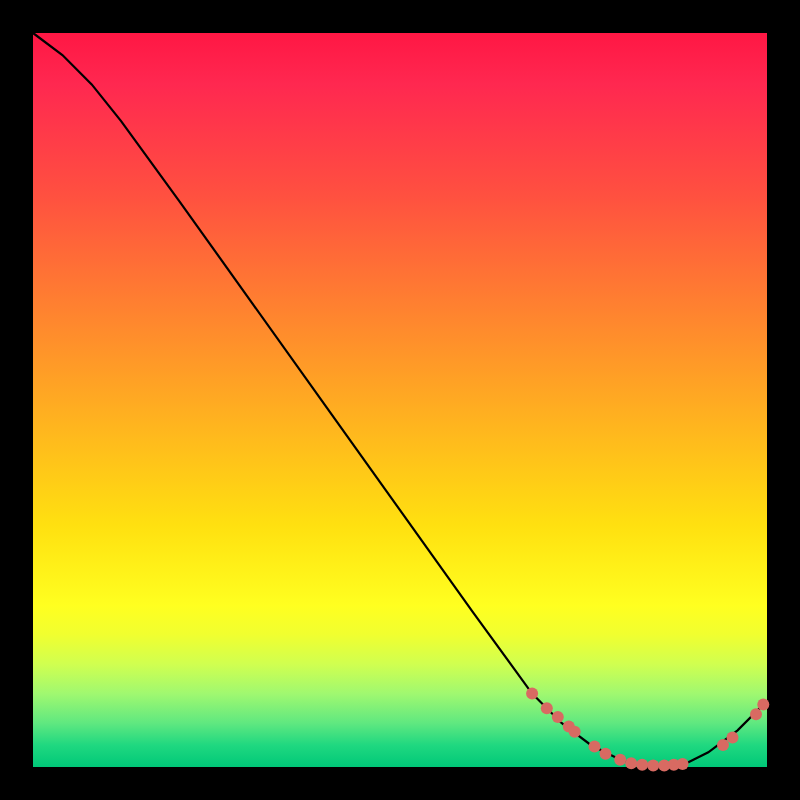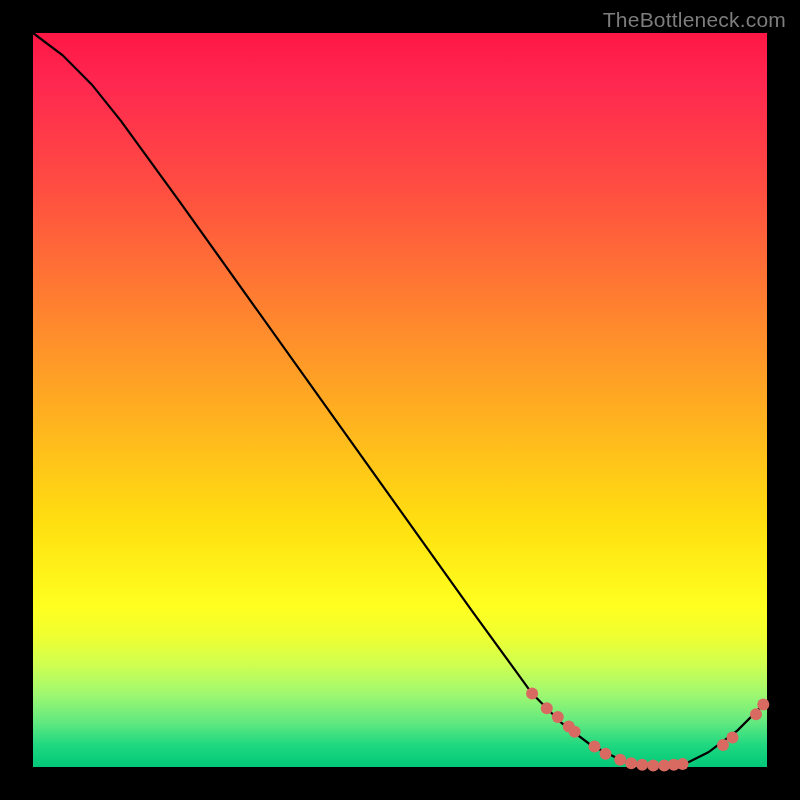--- a/index.html
+++ b/index.html
@@ -58,21 +58,20 @@
     overflow: visible;
   }
   .dot {
     fill: #d86a62;
   }
 </style>
 </head>
 <body>
 
 <div class="frame">
-  <div class="watermark">TheBottleneck.com</div>
 
   <div class="plot">
     <svg class="curve" viewBox="0 0 734 734" preserveAspectRatio="none">
       <path id="curve-path" d="M0.0 0.0 L29.4 22.0 L58.7 51.4 L88.1 88.1 L146.8 168.8 L220.2 271.6 L293.6 374.3 L367.0 477.1 L440.4 579.9 L499.1 660.6 L528.5 690.0 L557.8 712.0 L587.2 726.7 L616.6 734.0 L645.9 734.0 L675.3 719.3 L704.6 697.3 L734.0 667.9" fill="none" stroke="#000" stroke-width="2.2"></path>
       <g id="dots">
           <circle cx="499.1" cy="660.6" r="6" class="dot"></circle>
           <circle cx="513.8" cy="675.3" r="6" class="dot"></circle>
           <circle cx="524.8" cy="684.1" r="6" class="dot"></circle>
           <circle cx="535.8" cy="693.6" r="6" class="dot"></circle>
           <circle cx="541.7" cy="698.8" r="6" class="dot"></circle>

